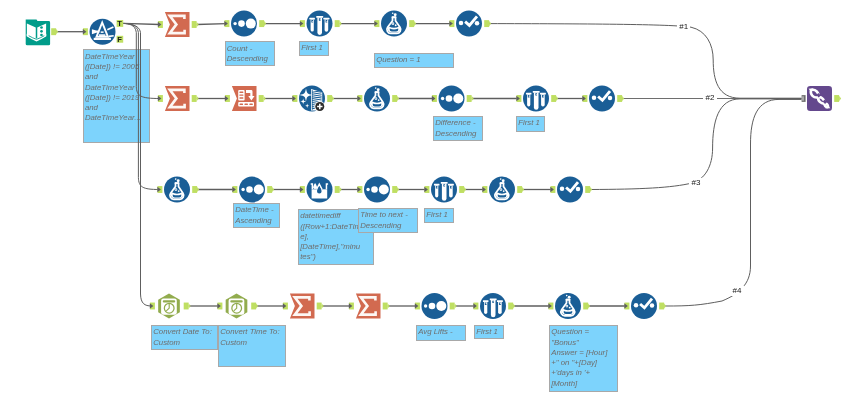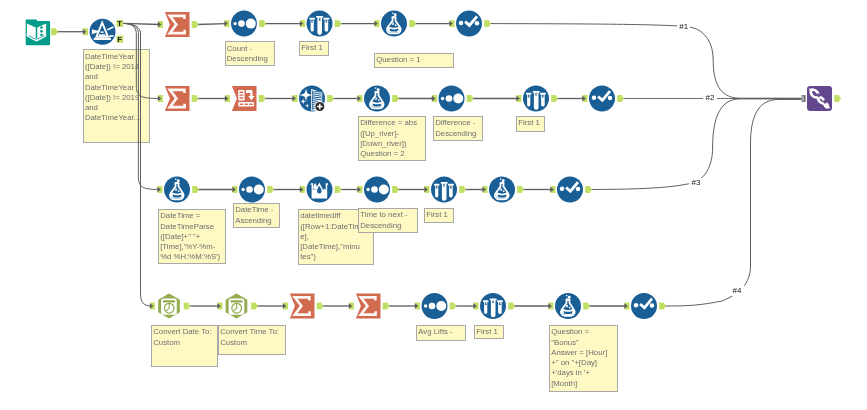--- a/index.html
+++ b/index.html
@@ -2,45 +2,43 @@
 <html><head>
 <meta charset="utf-8">
 <title>Alteryx Workflow</title>
 <style>
   html,body{margin:0;padding:0;background:#ffffff;}
   body{width:867px;height:410px;overflow:hidden;
        font-family:"Liberation Sans",sans-serif;
        -webkit-font-smoothing:antialiased;}
   #canvas{position:relative;width:867px;height:410px;background:#fff;}
   svg.layer{position:absolute;left:0;top:0;width:867px;height:410px;}
-  .ann{position:absolute;box-sizing:border-box;border:1px solid #a8a8a8;background:#fef9c3;
+  .ann{position:absolute;box-sizing:border-box;border:1px solid #a8a8a8;background:#7dd3fc;
        font-size:7.8px;line-height:10.3px;color:#6e6e6e;padding:1.3px 0 0 1.2px;overflow:hidden;
-       white-space:pre;}
+       white-space:pre;font-style:italic;}
   .aln{white-space:pre;}
   .clabel{position:absolute;font-size:8px;color:#151515;line-height:8px;white-space:pre;
           background:#fff;padding:1px 2.2px;}
 </style>
 </head>
 <body>
 
 <div id="canvas">
-<div class="ann" style="left:82.7px;top:49.4px;width:67px;height:94px"><div class="aln">DateTimeYear</div><div class="aln">([Date]) != 2014</div><div class="aln">and</div><div class="aln">DateTimeYear</div><div class="aln">([Date]) != 2019</div><div class="aln">and</div><div class="aln">DateTimeYear...</div></div>
+<div class="ann" style="left:82.7px;top:49.4px;width:67px;height:94px"><div class="aln">DateTimeYear</div><div class="aln">([Date]) != 2005</div><div class="aln">and</div><div class="aln">DateTimeYear</div><div class="aln">([Date]) != 2019</div><div class="aln">and</div><div class="aln">DateTimeYear...</div></div>
 <div class="ann" style="left:224.5px;top:41.3px;width:50px;height:24.4px"><div class="aln">Count -</div><div class="aln">Descending</div></div>
 <div class="ann" style="left:299px;top:41px;width:30px;height:15px"><div class="aln">First 1</div></div>
 <div class="ann" style="left:374px;top:53px;width:80px;height:15px"><div class="aln">Question = 1</div></div>
-<div class="ann" style="left:358px;top:116px;width:68px;height:45px"><div class="aln">Difference = abs</div><div class="aln">([Up_river]-</div><div class="aln">[Down_river])</div><div class="aln">Question = 2</div></div>
 <div class="ann" style="left:433px;top:116px;width:50px;height:25px"><div class="aln">Difference -</div><div class="aln">Descending</div></div>
 <div class="ann" style="left:516px;top:116px;width:29px;height:16px"><div class="aln">First 1</div></div>
-<div class="ann" style="left:158px;top:209px;width:68px;height:55px"><div class="aln">DateTime =</div><div class="aln">DateTimeParse</div><div class="aln">([Date]+" "+</div><div class="aln">[Time],'%Y-%m-</div><div class="aln">%d %H:%M:%S')</div></div>
 <div class="ann" style="left:233px;top:203px;width:47px;height:25px"><div class="aln">DateTime -</div><div class="aln">Ascending</div></div>
 <div class="ann" style="left:298px;top:209px;width:76px;height:56px"><div class="aln">datetimediff</div><div class="aln">([Row+1:DateTim</div><div class="aln">e],</div><div class="aln">[DateTime],"minu</div><div class="aln">tes")</div></div>
 <div class="ann" style="left:358px;top:208px;width:60px;height:25px"><div class="aln">Time to next -</div><div class="aln">Descending</div></div>
 <div class="ann" style="left:424px;top:208px;width:30px;height:15px"><div class="aln">First 1</div></div>
-<div class="ann" style="left:151px;top:325px;width:67px;height:42px"><div class="aln">Convert Date To:</div><div class="aln">Custom</div></div>
-<div class="ann" style="left:218px;top:325px;width:68px;height:30px"><div class="aln">Convert Time To:</div><div class="aln">Custom</div></div>
+<div class="ann" style="left:151px;top:325px;width:67px;height:25px"><div class="aln">Convert Date To:</div><div class="aln">Custom</div></div>
+<div class="ann" style="left:218px;top:325px;width:68px;height:42px"><div class="aln">Convert Time To:</div><div class="aln">Custom</div></div>
 <div class="ann" style="left:416px;top:325px;width:50px;height:16px"><div class="aln">Avg Lifts -</div><div class="aln">Descending</div></div>
 <div class="ann" style="left:474px;top:325px;width:30px;height:14px"><div class="aln">First 1</div></div>
 <div class="ann" style="left:549px;top:325px;width:69px;height:67px"><div class="aln">Question =</div><div class="aln">"Bonus"</div><div class="aln">Answer = [Hour]</div><div class="aln">+" on "+[Day]</div><div class="aln">+'days in '+</div><div class="aln">[Month]</div></div>
   <svg class="layer" viewBox="0 0 867 410">
 <path d="M 56.20 31.70 L 84.60 31.70" stroke="#5e5e5e" stroke-width="1.3" fill="none"></path>
 <path d="M 196.70 24.50 L 226.10 23.60" stroke="#5e5e5e" stroke-width="1.3" fill="none"></path>
 <path d="M 264.20 23.60 L 301.60 23.60" stroke="#5e5e5e" stroke-width="1.3" fill="none"></path>
 <path d="M 339.70 23.60 L 376.10 23.60" stroke="#5e5e5e" stroke-width="1.3" fill="none"></path>
 <path d="M 414.20 23.60 L 451.10 23.60" stroke="#5e5e5e" stroke-width="1.3" fill="none"></path>
 <path d="M 196.70 98.50 L 226.60 98.50" stroke="#5e5e5e" stroke-width="1.3" fill="none"></path>

